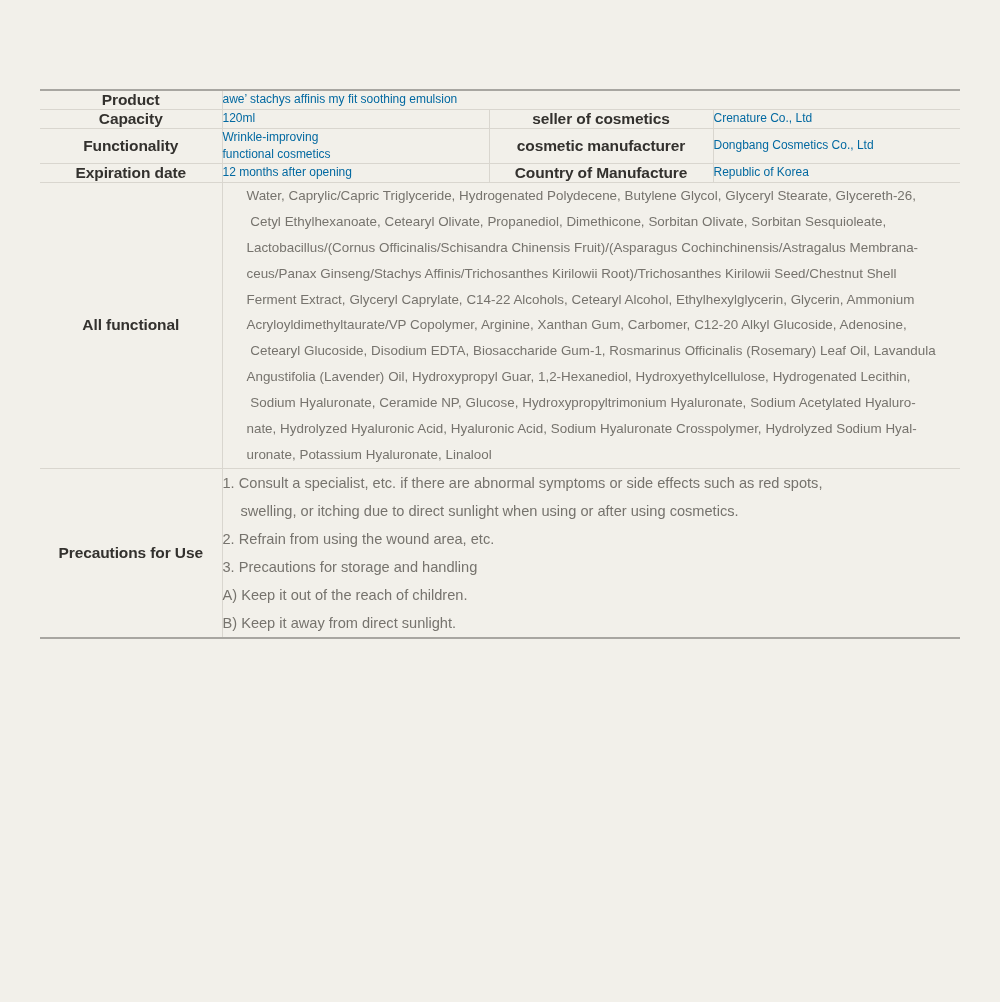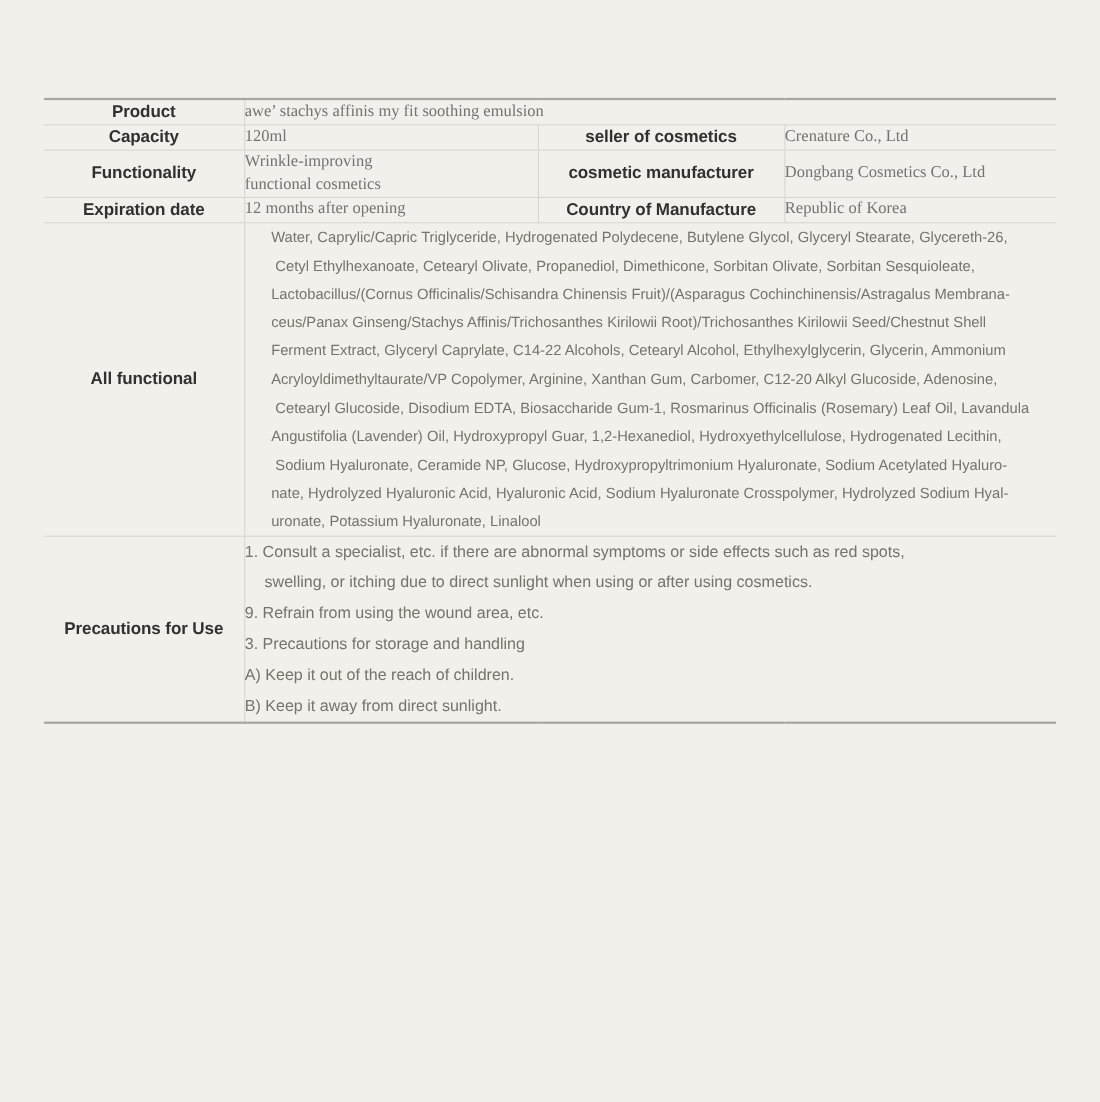--- a/index.html
+++ b/index.html
@@ -52,26 +52,25 @@
     letter-spacing: -0.1px;
     padding: 6px 8px;
   }
 
   .label-cell.mid {
     border-left: 1px solid #d9d6cf;
   }
 
   
   .value-cell {
-    font-size: 15px;
-    color: #737373;
+    font-size: 12px;
+    color: #0369a1;
     padding: 6px 0 6px 11px;
     border-left: 1px solid #d9d6cf;
     line-height: 1.45;
-    font-family: Liberation Serif, serif;
   }
 
   .value-two-line {
     line-height: 1.42;
     margin-left: 30px;
   }
 
   
   .ingredients-cell {
     border-left: 1px solid #d9d6cf;
@@ -175,21 +174,21 @@
             </div>
         </td>
       </tr>
 
       <tr class="last-row">
         <td class="label-cell precautions-label">Precautions for Use</td>
         <td class="precautions-cell" colspan="3">
           <div id="precautions-list">
               <div class="precaution-line">1. Consult a specialist, etc. if there are abnormal symptoms or side effects such as red spots,</div>
               <div class="precaution-line indented">swelling, or itching due to direct sunlight when using or after using cosmetics.</div>
-              <div class="precaution-line">9. Refrain from using the wound area, etc.</div>
+              <div class="precaution-line">2. Refrain from using the wound area, etc.</div>
               <div class="precaution-line">3. Precautions for storage and handling</div>
               <div class="precaution-line">A) Keep it out of the reach of children.</div>
               <div class="precaution-line">B) Keep it away from direct sunlight.</div>
             </div>
         </td>
       </tr>
 
     </tbody>
   </table>
 

